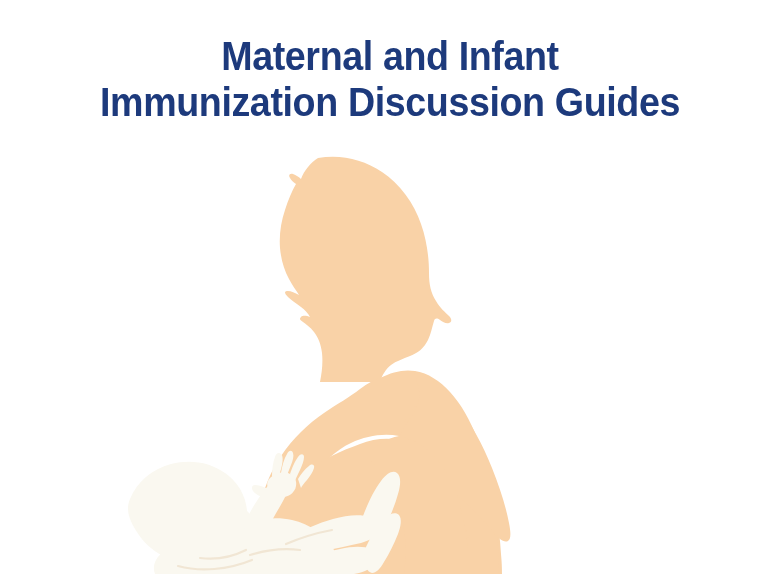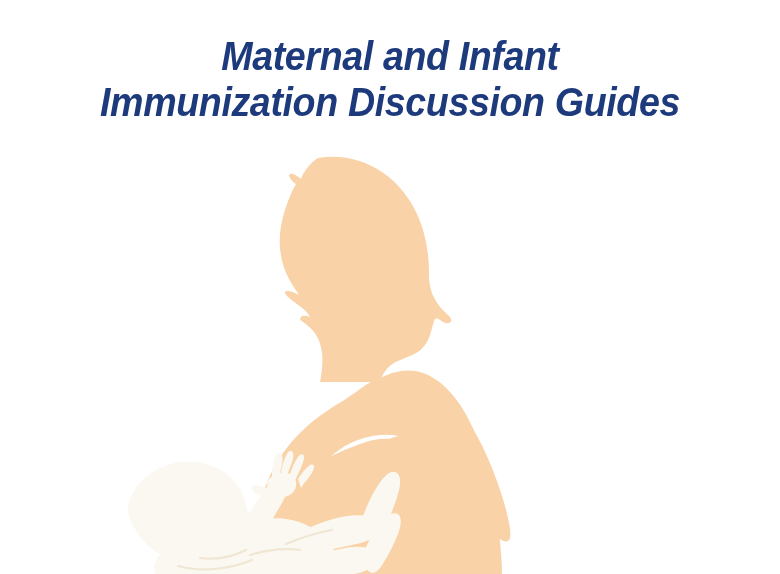--- a/index.html
+++ b/index.html
@@ -12,21 +12,20 @@
     height: 574px;
     overflow: hidden;
     font-family: "Liberation Sans", sans-serif;
   }
   #page {
     position: relative;
     width: 780px;
     height: 574px;
     background: #ffffff;
     overflow: hidden;
-    font-style: italic;
   }
 
   
   #title-block {
     position: absolute;
     left: 0;
     top: 36px;
     width: 780px;
     text-align: center;
     line-height: 1.0;

